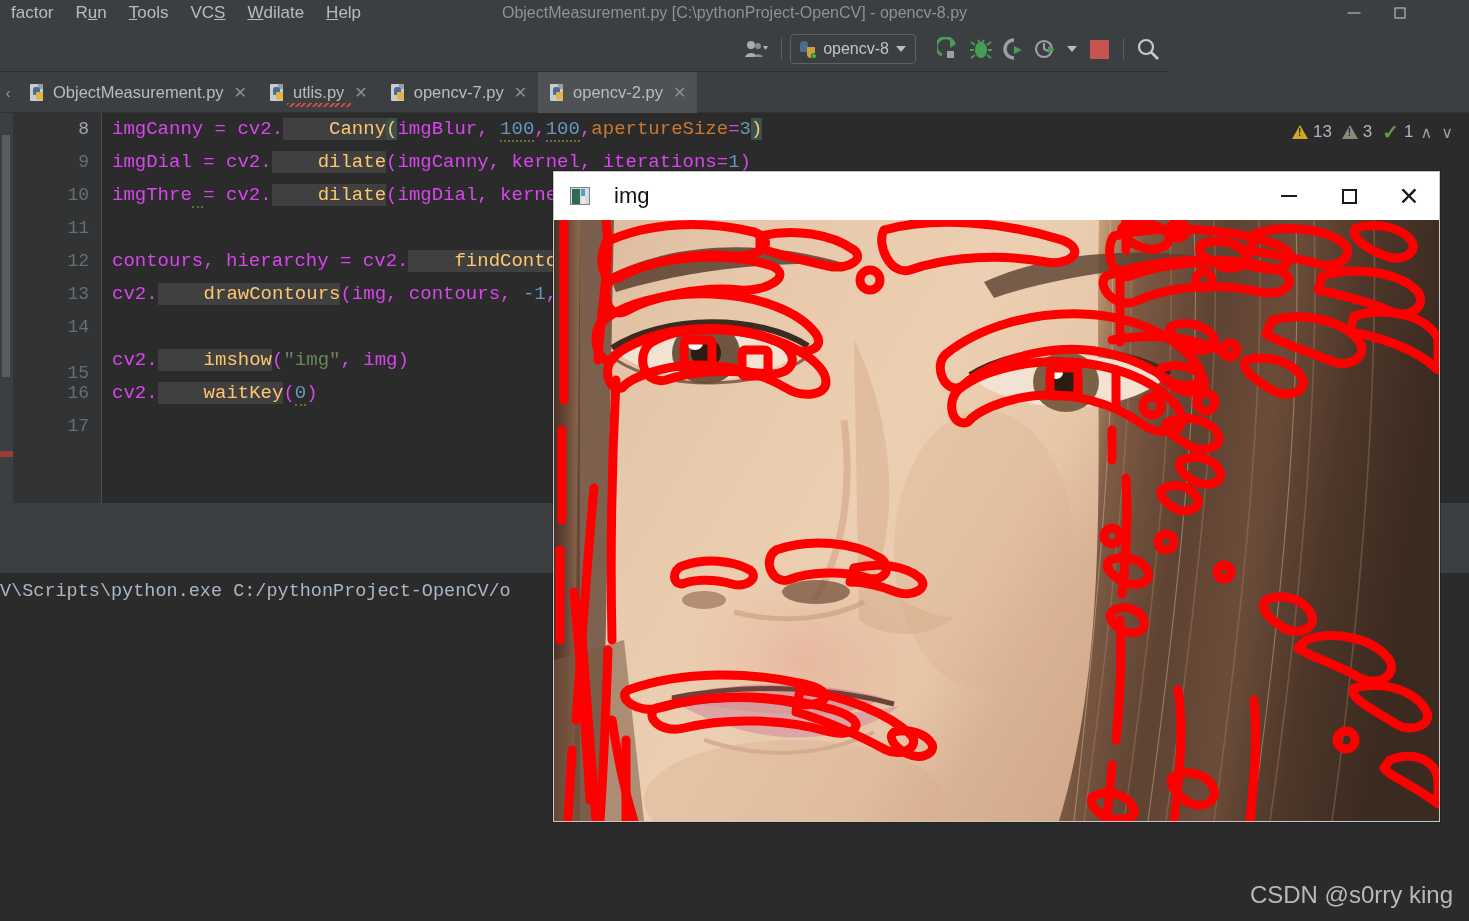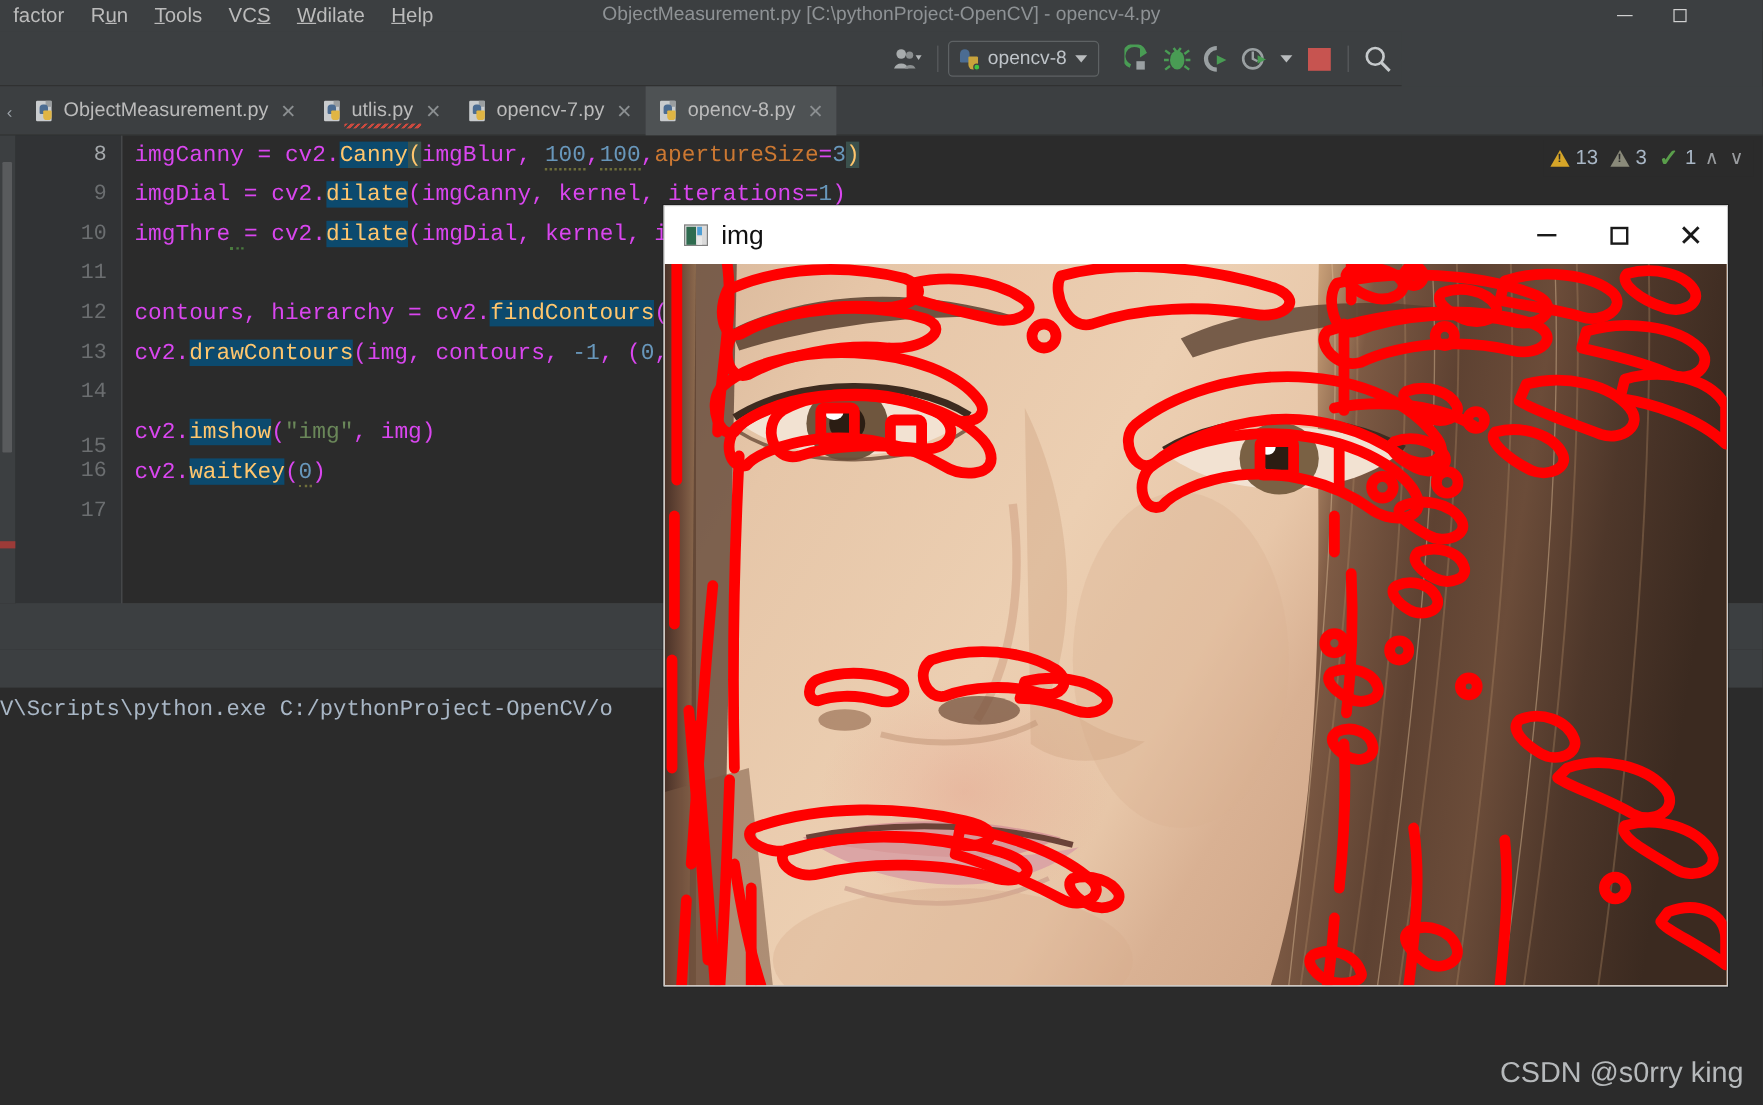--- a/index.html
+++ b/index.html
@@ -106,21 +106,21 @@
     font-family:"Liberation Mono", monospace; font-size:18px; color:#6b6e70; text-align:right;
   }
   .ln.cur { color:#a4a8ab; }
   .code-text { position:absolute; left:10px; top:0; white-space:pre; }
   .num { color:#6897bb; }
   .str { color:#6a8759; }
   .fn  { color:#ffc66d; }
   .cmt { color:#808080; }
   .id  { color:#d946ef; }
   .parm{ color:#cc7832; }
-  .hl  { background:#0c4a6e; }
+  .hl  { background:#404040;padding-left:46px; }
   .brkt-hl { color:#ffc66d; background:#3b514d; }
   .wavy-g { border-bottom:2px dotted #4a7a3f; }
   .wavy-gray { border-bottom:2px dotted #6e6e3a; }
 
   
   .inspect {
     position:absolute; right:8px; top:4px; height:30px;
     display:flex; align-items:center; gap:5px;
     font-family:"Liberation Sans", sans-serif; font-size:17px; color:#a9b7c6;
     background:#2b2b2b; padding:0 6px; z-index:5;
@@ -159,36 +159,36 @@
     box-shadow:0 0 0 1px rgba(0,0,0,0.25);
   }
   .cvwin-title {
     position:relative; height:48px; background:#ffffff;
     display:flex; align-items:center;
   }
   .cv-ico { width:20px; height:18px; margin-left:16px; border:1px solid #808080; background:#dadada; position:relative; flex:0 0 20px; }
   .cv-ico .q1 { position:absolute; left:1px; top:1px; width:8px; height:15px; background:#2e6b4f; }
   .cv-ico .q2 { position:absolute; left:10px; top:1px; width:4px; height:7px; background:#4e9ed4; }
   .cv-ico .q3 { position:absolute; left:10px; top:9px; width:4px; height:7px; background:#e8e8e8; }
-  .cv-title-text { margin-left:11px; font-size:22px; color:#111111; }
+  .cv-title-text { margin-left:24px; font-size:22px; color:#111111; }
   .cv-btns { position:absolute; right:0; top:0; height:48px; display:flex; }
   .cv-btn { width:60px; height:48px; display:flex; align-items:center; justify-content:center; }
   .cv-min { width:16px; height:2px; background:#1a1a1a; }
   .cv-max { width:15px; height:15px; border:2px solid #1a1a1a; }
   .cv-x { font-size:25px; color:#1a1a1a; line-height:1; font-family:"DejaVu Sans", sans-serif; }
   .cvwin-body { position:relative; width:885px; height:601px; overflow:hidden; background:#caa98c; }
   .cvwin-body svg { position:absolute; left:0; top:0; }
 </style>
 </head>
 <body>
 
 <div id="root">
 
   <div class="titlebar">
-    <div class="win-title">ObjectMeasurement.py [C:\pythonProject-OpenCV] - opencv-4.py</div>
+    <div class="win-title">ObjectMeasurement.py [C:\pythonProject-OpenCV] - opencv-8.py</div>
     <div class="menubar">
       <div class="menu-item"><span>factor</span></div>
       <div class="menu-item"><span>R</span><span class="u">u</span><span>n</span></div>
       <div class="menu-item"><span class="u">T</span><span>ools</span></div>
       <div class="menu-item"><span>VC</span><span class="u">S</span></div>
       <div class="menu-item"><span class="u">W</span><span>dilate</span></div>
       <div class="menu-item"><span class="u">H</span><span>elp</span></div>
     </div>
     <div class="win-btns">
       <div class="win-btn">
@@ -304,21 +304,21 @@
         <span>opencv-7.py</span>
         <span class="tclose">✕</span>
       </div>
       <div class="tab active">
         <span class="fileico">
             <span class="page"></span>
             <span class="fold"></span>
             <span class="p1"></span>
             <span class="p2"></span>
           </span>
-        <span>opencv-8.py</span>
+        <span>opencv-2.py</span>
         <span class="tclose">✕</span>
       </div>
     </div>
   </div>
 
   <div class="editor-area">
     <div class="left-strip">
       <div class="sbar"></div>
       <div class="errmark"></div>
     </div>

